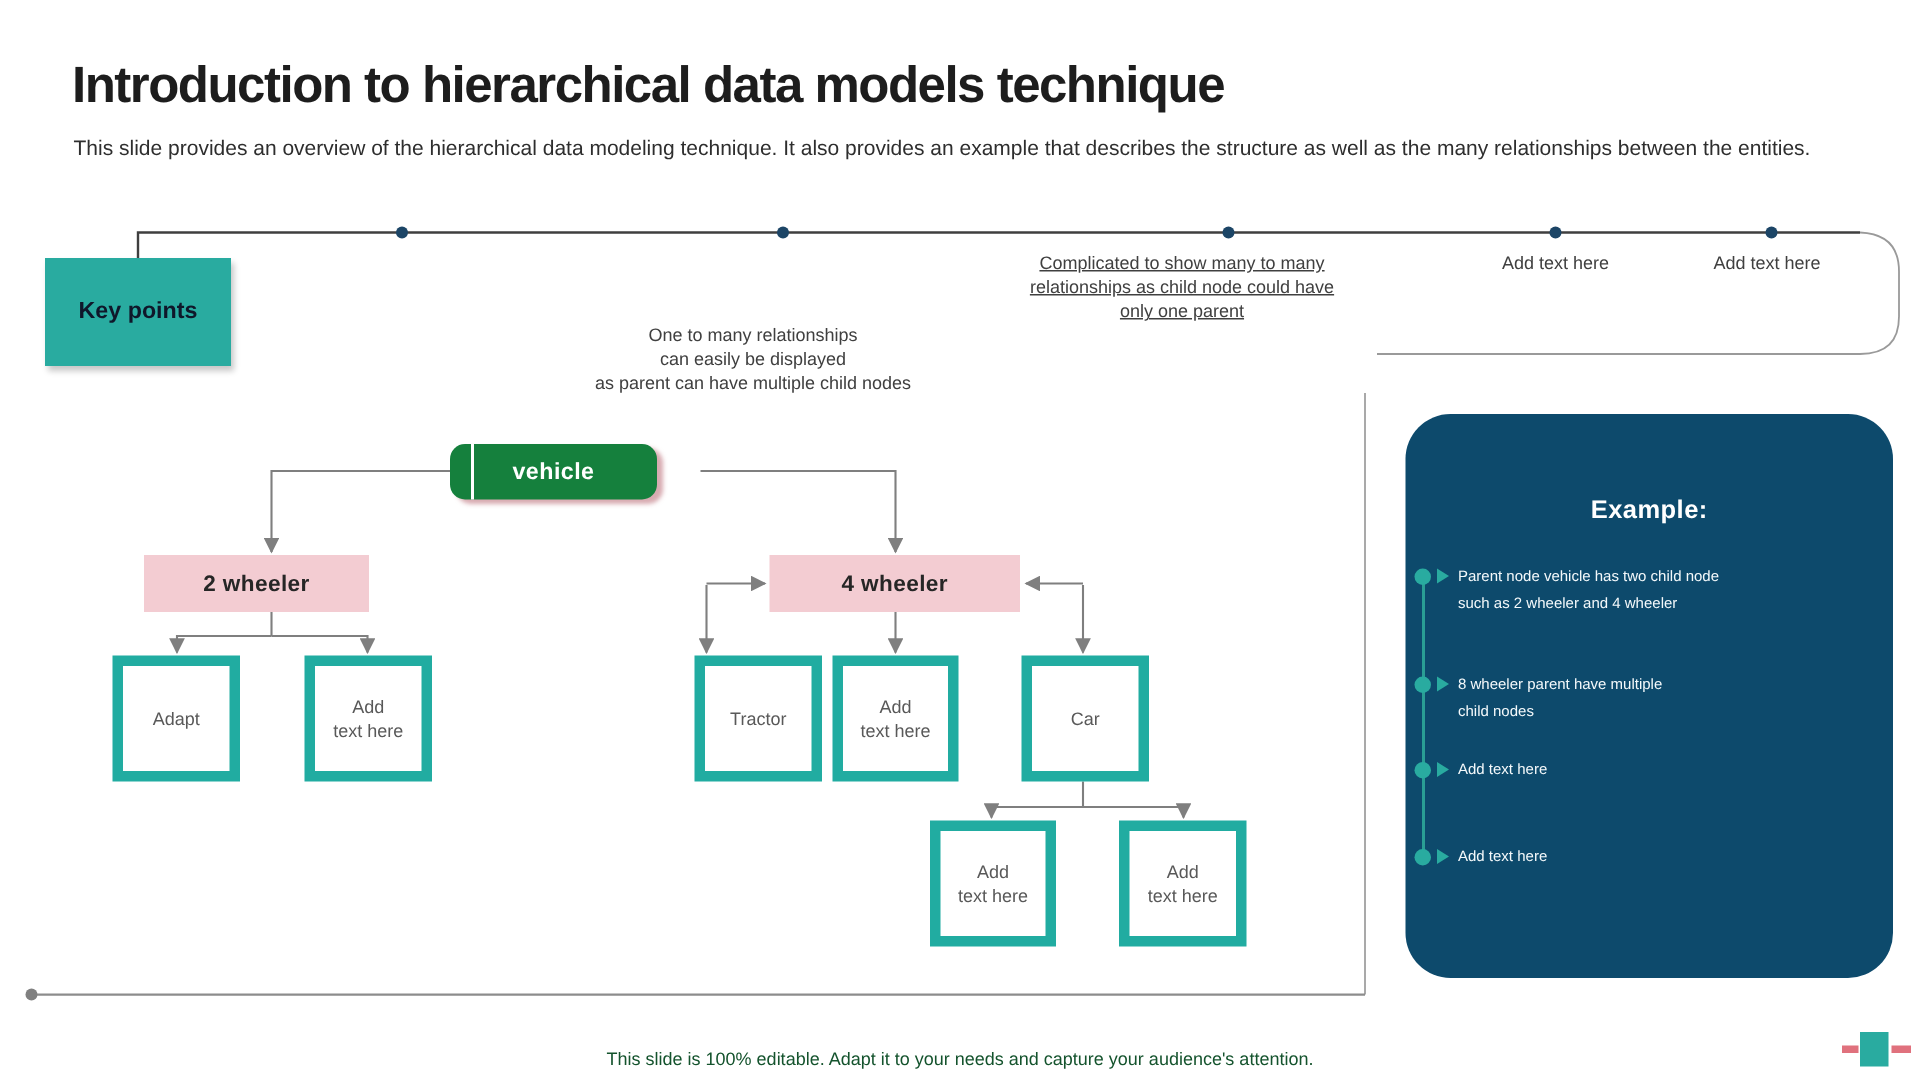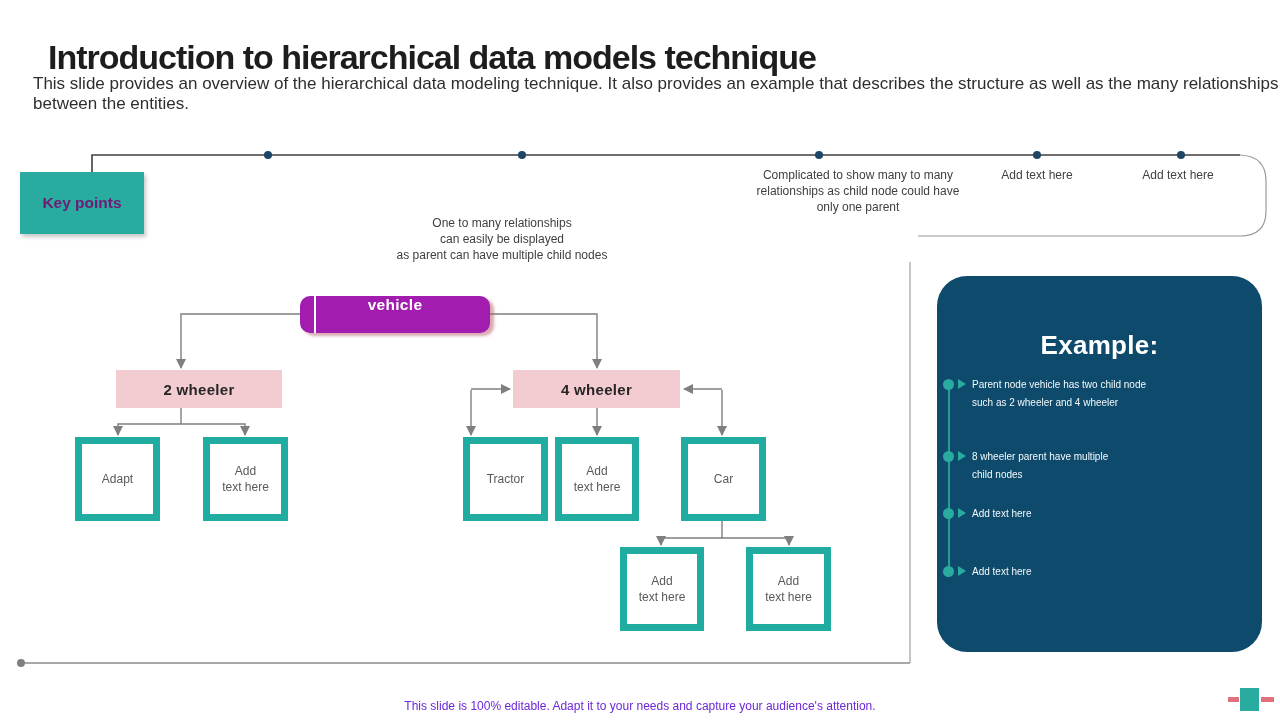--- a/index.html
+++ b/index.html
@@ -2,70 +2,70 @@
 <html><head>
 <meta charset="utf-8">
 <style>
   html,body{margin:0;padding:0;background:#fff;}
   body{width:1280px;height:720px;overflow:hidden;font-family:"Liberation Sans",sans-serif;}
   .slide{position:relative;width:1280px;height:720px;background:#ffffff;}
   .overlay{position:absolute;left:0;top:0;width:1280px;height:720px;pointer-events:none;}
 
   .title{position:absolute;left:32px;top:22px;margin:16px;font-size:34px;font-weight:800;
          letter-spacing:-1px;color:#1d1d1d;}
-  .subtitle{position:absolute;left:33px;top:74px;margin:0;font-size:17px;color:#2e2e2e;}
+  .subtitle{position:absolute;left:33px;top:74px;margin:16px;font-size:14px;color:#2e2e2e;}
 
-  .keypoints{position:absolute;left:20px;top:172px;width:124px;height:62px;background:#29aba0;
-             color:#701a75;font-weight:700;font-size:15.5px;display:flex;align-items:center;
+  .keypoints{position:absolute;left:30px;top:172px;width:124px;height:72px;background:#29aba0;
+             color:#0f172a;font-weight:700;font-size:15.5px;display:flex;align-items:center;
              justify-content:center;box-shadow:2px 3px 4px rgba(0,0,0,.22);}
 
   .tl-item{position:absolute;top:167px;font-size:12px;color:#404040;text-align:center;
            white-space:pre-line;line-height:16.2px;}
   .tl1{left:188px;width:160px;}
   .tl2{left:374px;width:256px;margin-top:48px;}
-  .tl3{left:740px;width:236px;}
+  .tl3{left:670px;width:236px;text-decoration:underline;}
   .tl4{left:977px;width:120px;}
   .tl5{left:1118px;width:120px;}
 
-  .vehicle{position:absolute;left:300px;top:296px;width:190px;height:37px;background:#a21caf;
+  .vehicle{position:absolute;left:300px;top:296px;width:138px;height:37px;background:#15803d;
            border-radius:10px;color:#fff;font-weight:700;font-size:15.5px;letter-spacing:.3px;
-           display:flex;justify-content:center;
+           display:flex;align-items:center;justify-content:center;
            box-shadow:4px 3px 3px rgba(178,88,99,.5);}
   .vehicle::before{content:"";position:absolute;left:14px;top:0;width:2px;height:100%;background:#fff;}
 
   .pink{position:absolute;height:38px;background:#f3ccd2;color:#262626;font-weight:700;
         font-size:15px;display:flex;align-items:center;justify-content:center;letter-spacing:.3px;}
-  .p-2w{left:116px;top:370px;width:166px;}
+  .p-2w{left:96px;top:370px;width:150px;}
   .p-4w{left:513px;top:370px;width:167px;}
 
   .node{position:absolute;width:85px;height:84px;background:#fff;border:7px solid #21aca1;
         box-sizing:border-box;display:flex;align-items:center;justify-content:center;
         text-align:center;font-size:12px;color:#595959;line-height:16.5px;white-space:pre-line;}
   .n-bike{left:75px;top:437px;}
   .n-add1{left:203px;top:437px;}
   .n-tractor{left:427px;top:437px;margin-left:36px;}
   .n-add2{left:555px;top:437px;width:84px;}
   .n-car{left:681px;top:437px;}
   .n-add3{left:620px;top:547px;width:84px;}
   .n-add4{left:746px;top:547px;}
 
   .example{position:absolute;left:937px;top:276px;width:325px;height:376px;background:#0d4a6c;
            border-radius:30px;}
   .example h2{position:absolute;top:54px;left:0;width:100%;margin:0;text-align:center;color:#fff;
-              font-size:26px;font-weight:700;letter-spacing:.3px;}
+              font-size:17px;font-weight:700;letter-spacing:.3px;}
   .ex-vline{position:absolute;left:11px;top:108px;width:2px;height:188px;background:#2a9e94;}
   .bullet{position:absolute;left:0;width:100%;}
   .bullet .dot{position:absolute;left:6px;top:3px;width:11px;height:11px;border-radius:50%;background:#29aba0;}
   .bullet .tri{position:absolute;left:21px;top:3px;width:0;height:0;border-left:8px solid #29aba0;
                border-top:5.5px solid transparent;border-bottom:5.5px solid transparent;}
   .bullet .btext{display:block;margin-left:35px;margin-right:14px;color:#f4f9fb;font-size:10px;
                  line-height:18px;white-space:pre-line;}
   .b1{top:100px;} .b2{top:172px;} .b3{top:229px;} .b4{top:287px;}
 
-  .footer{position:absolute;left:0;top:699px;width:100%;text-align:center;font-size:12px;color:#6d28d9;}
+  .footer{position:absolute;left:0;top:699px;width:100%;text-align:center;font-size:12px;color:#14532d;}
 
   .logo-l{position:absolute;left:1228px;top:697px;width:11px;height:5px;background:#e0717d;}
   .logo-m{position:absolute;left:1240px;top:688px;width:19px;height:23px;background:#29aba0;}
   .logo-r{position:absolute;left:1261px;top:697px;width:13px;height:5px;background:#e0717d;}
 </style>
 </head>
 <body>
 
 <div class="slide">
 

